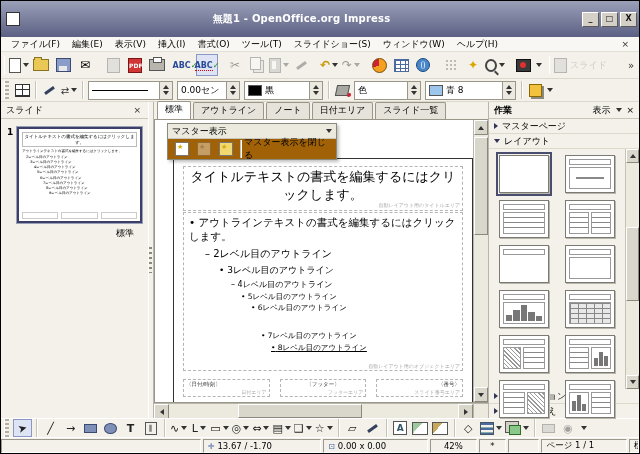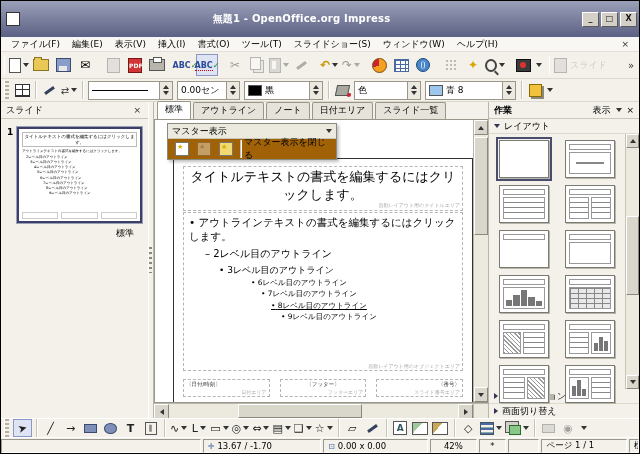--- a/index.html
+++ b/index.html
@@ -436,24 +436,25 @@
 
           <div class="slide">
             <div class="ph ph-title">
               <span>タイトルテキストの書式を編集するにはクリックします。</span>
               <span class="corner-hint">自動レイアウト用のタイトルエリア</span>
             </div>
             <div class="ph ph-body">
               <div class="ol" style="font-size:10.5px;white-space:normal;"><span>•</span> <span>アウトラインテキストの書式を編集するにはクリックします。</span></div>
               <div class="ol" style="font-size:10px;padding-left:16px;margin-top:3px;"><span>–</span> <span>2レベル目のアウトライン</span></div>
               <div class="ol" style="font-size:9px;padding-left:30px;margin-top:3px;"><span>•</span> <span>3レベル目のアウトライン</span></div>
+              <div class="ol" style="font-size:8px;padding-left:42px;margin-top:2px;"><span>–</span> <span>4レベル目のアウトライン</span></div>
+              <div class="ol" style="font-size:7.5px;padding-left:52px;margin-top:2px;"><span>•</span> <span>5レベル目のアウトライン</span></div>
               <div class="ol" style="font-size:7.5px;padding-left:62px;margin-top:1px;"><span>•</span> <span>6レベル目のアウトライン</span></div>
-              <div class="ol" style="font-size:7.5px;padding-left:72px;margin-top:1px;"><span>•</span> <span>7レベル目のアウトライン</span></div>
+              <div class="ol" style="font-size:7.5px;padding-left:72px;margin-top:18px;"><span>•</span> <span>7レベル目のアウトライン</span></div>
               <div class="ol" style="font-size:7.5px;padding-left:82px;margin-top:2px;text-decoration:underline;"><span>•</span> <span>8レベル目のアウトライン</span></div>
-              <div class="ol" style="font-size:7.5px;padding-left:92px;margin-top:1px;"><span>•</span> <span>9レベル目のアウトライン</span></div>
               <span class="corner-hint">自動レイアウト用のオブジェクトエリア</span>
             </div>
             <div class="ph-foot">
               <div class="fbox">
                 <span>〈日付/時刻〉</span>
                 <span class="hint">日付エリア</span>
               </div>
               <div class="fbox" style="text-align:center;">
                 <span>〈フッター〉</span>
                 <span class="hint">フッターエリア</span>
@@ -498,20 +499,24 @@
     <div class="right-panel">
       <div class="panel-head">
         <b>作業</b>
         <span class="ph-right">
           <span>表示</span>
           <span class="dd"></span>
           <span>×</span>
         </span>
       </div>
       <div class="sect">
+        <span class="tri col"></span>
+        <span>マスターページ</span>
+      </div>
+      <div class="sect">
         <span class="tri exp"></span>
         <span>レイアウト</span>
       </div>
 
       <div class="layout-area">
         <div class="lgrid">
           <div class="lt selected"></div>
           <div class="lt">
               <div class="t"></div>
               <div class="row">

